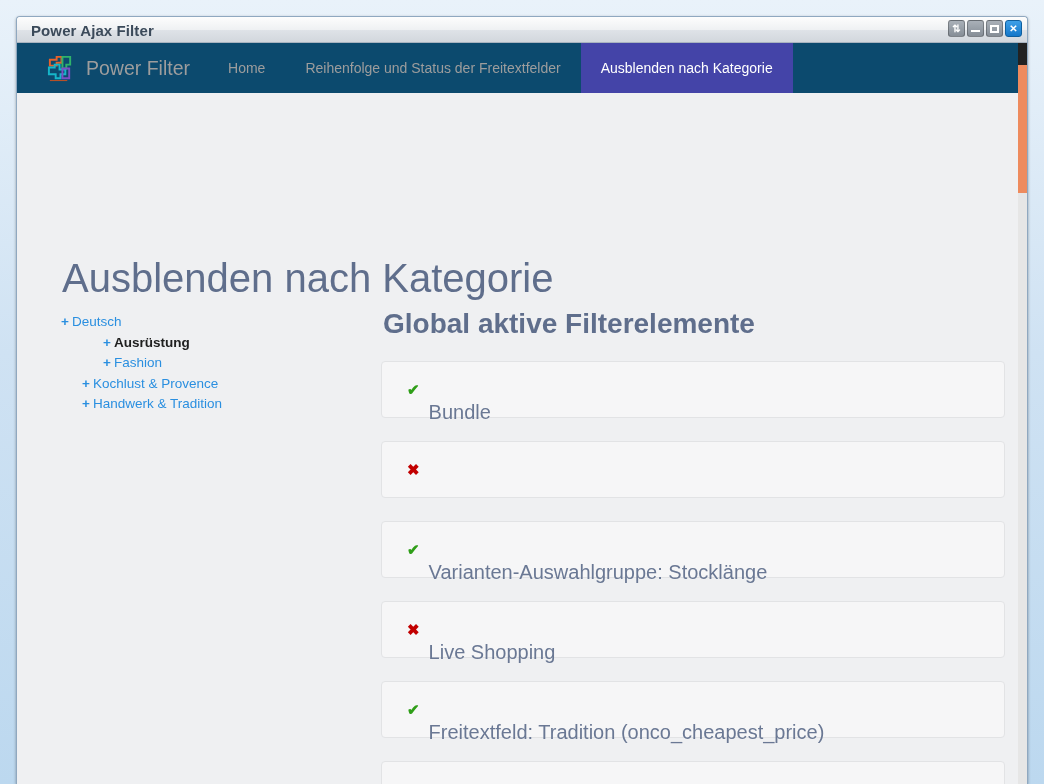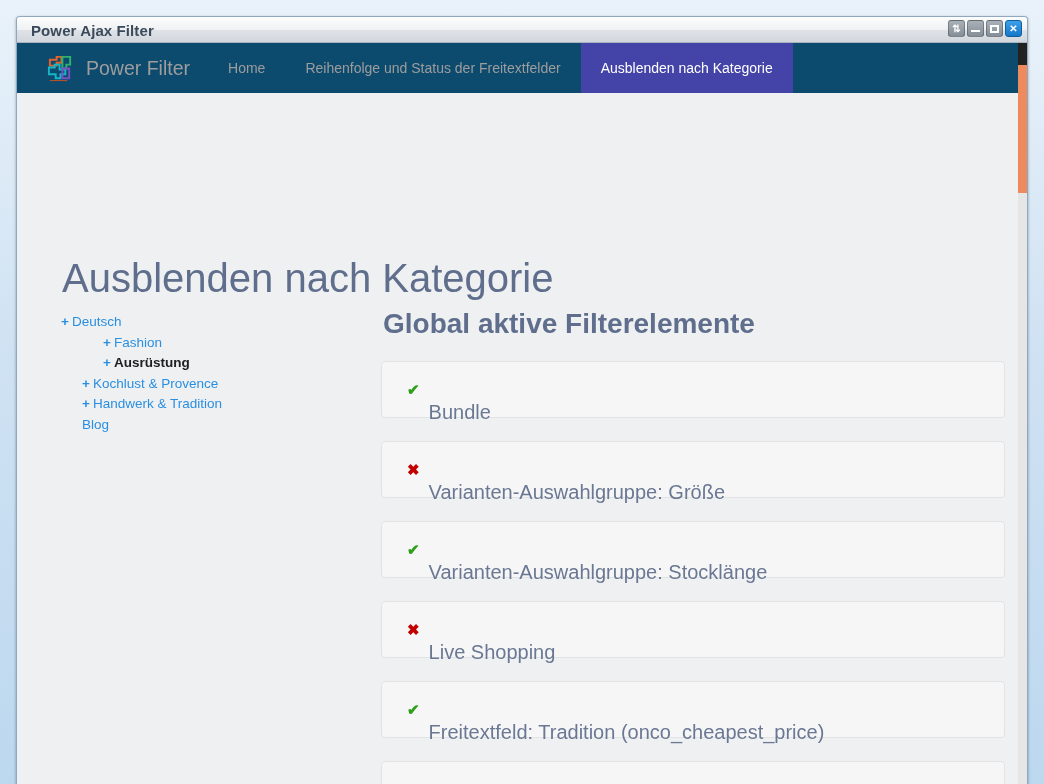--- a/index.html
+++ b/index.html
@@ -245,37 +245,35 @@
           </div>
         </div>
     </div>
 
     <div id="page">
 
       <h1 id="page-title">Ausblenden nach Kategorie</h1>
 
       <div id="sidebar">
           <div class="tree-item lvl0"><span class="plus">+</span><span class="label">Deutsch</span></div>
+          <div class="tree-item lvl2 current"><span class="plus">+</span><span class="label">Ausrüstung</span></div>
           <div class="tree-item lvl2"><span class="plus">+</span><span class="label">Fashion</span></div>
-          <div class="tree-item lvl2 current"><span class="plus">+</span><span class="label">Ausrüstung</span></div>
           <div class="tree-item lvl1"><span class="plus">+</span><span class="label">Kochlust &amp; Provence</span></div>
           <div class="tree-item lvl1"><span class="plus">+</span><span class="label">Handwerk &amp; Tradition</span></div>
-          <div class="tree-item lvl1"><span class="label">Blog</span></div>
         </div>
 
       <div id="panel">
         <h2 id="panel-title">Global aktive Filterelemente</h2>
         <div id="filter-list">
             <div class="filter-card">
               <span class="state-icon on">✔</span>
               <span class="filter-label">Bundle</span>
             </div>
             <div class="filter-card">
               <span class="state-icon off">✖</span>
-              <span class="filter-label">Varianten-Auswahlgruppe: Größe</span>
             </div>
             <div class="filter-card">
               <span class="state-icon on">✔</span>
               <span class="filter-label">Varianten-Auswahlgruppe: Stocklänge</span>
             </div>
             <div class="filter-card">
               <span class="state-icon off">✖</span>
               <span class="filter-label">Live Shopping</span>
             </div>
             <div class="filter-card">

